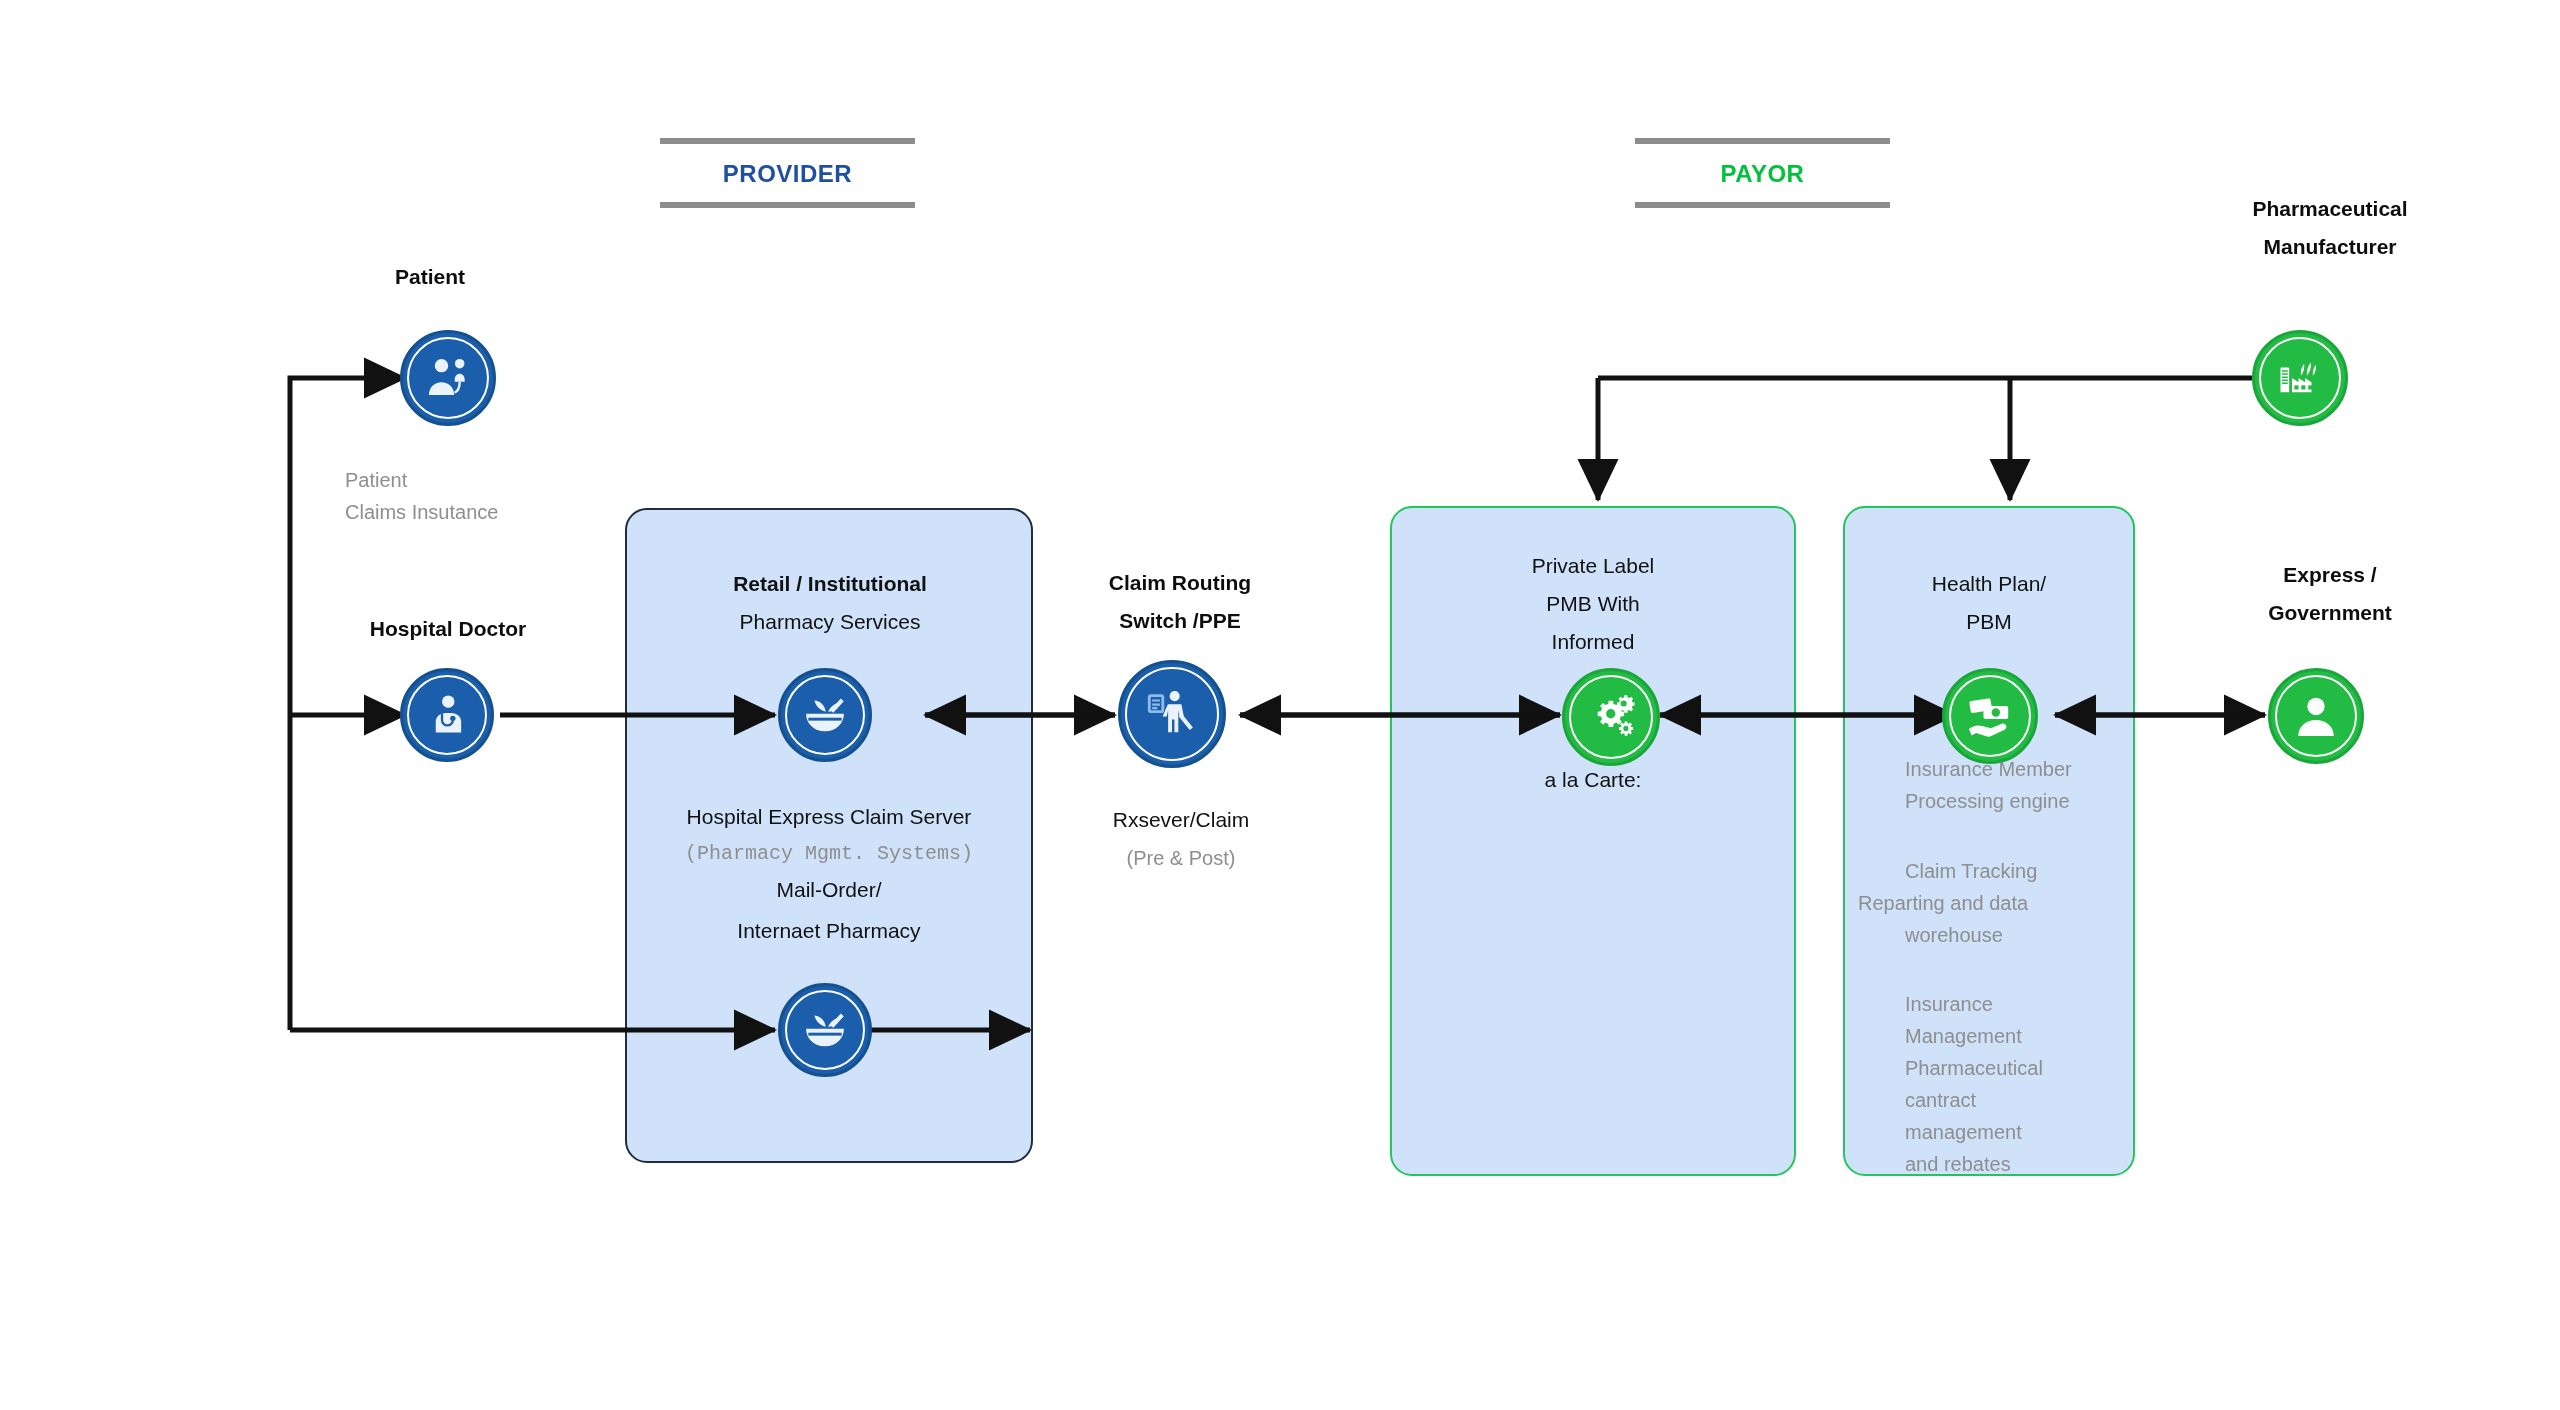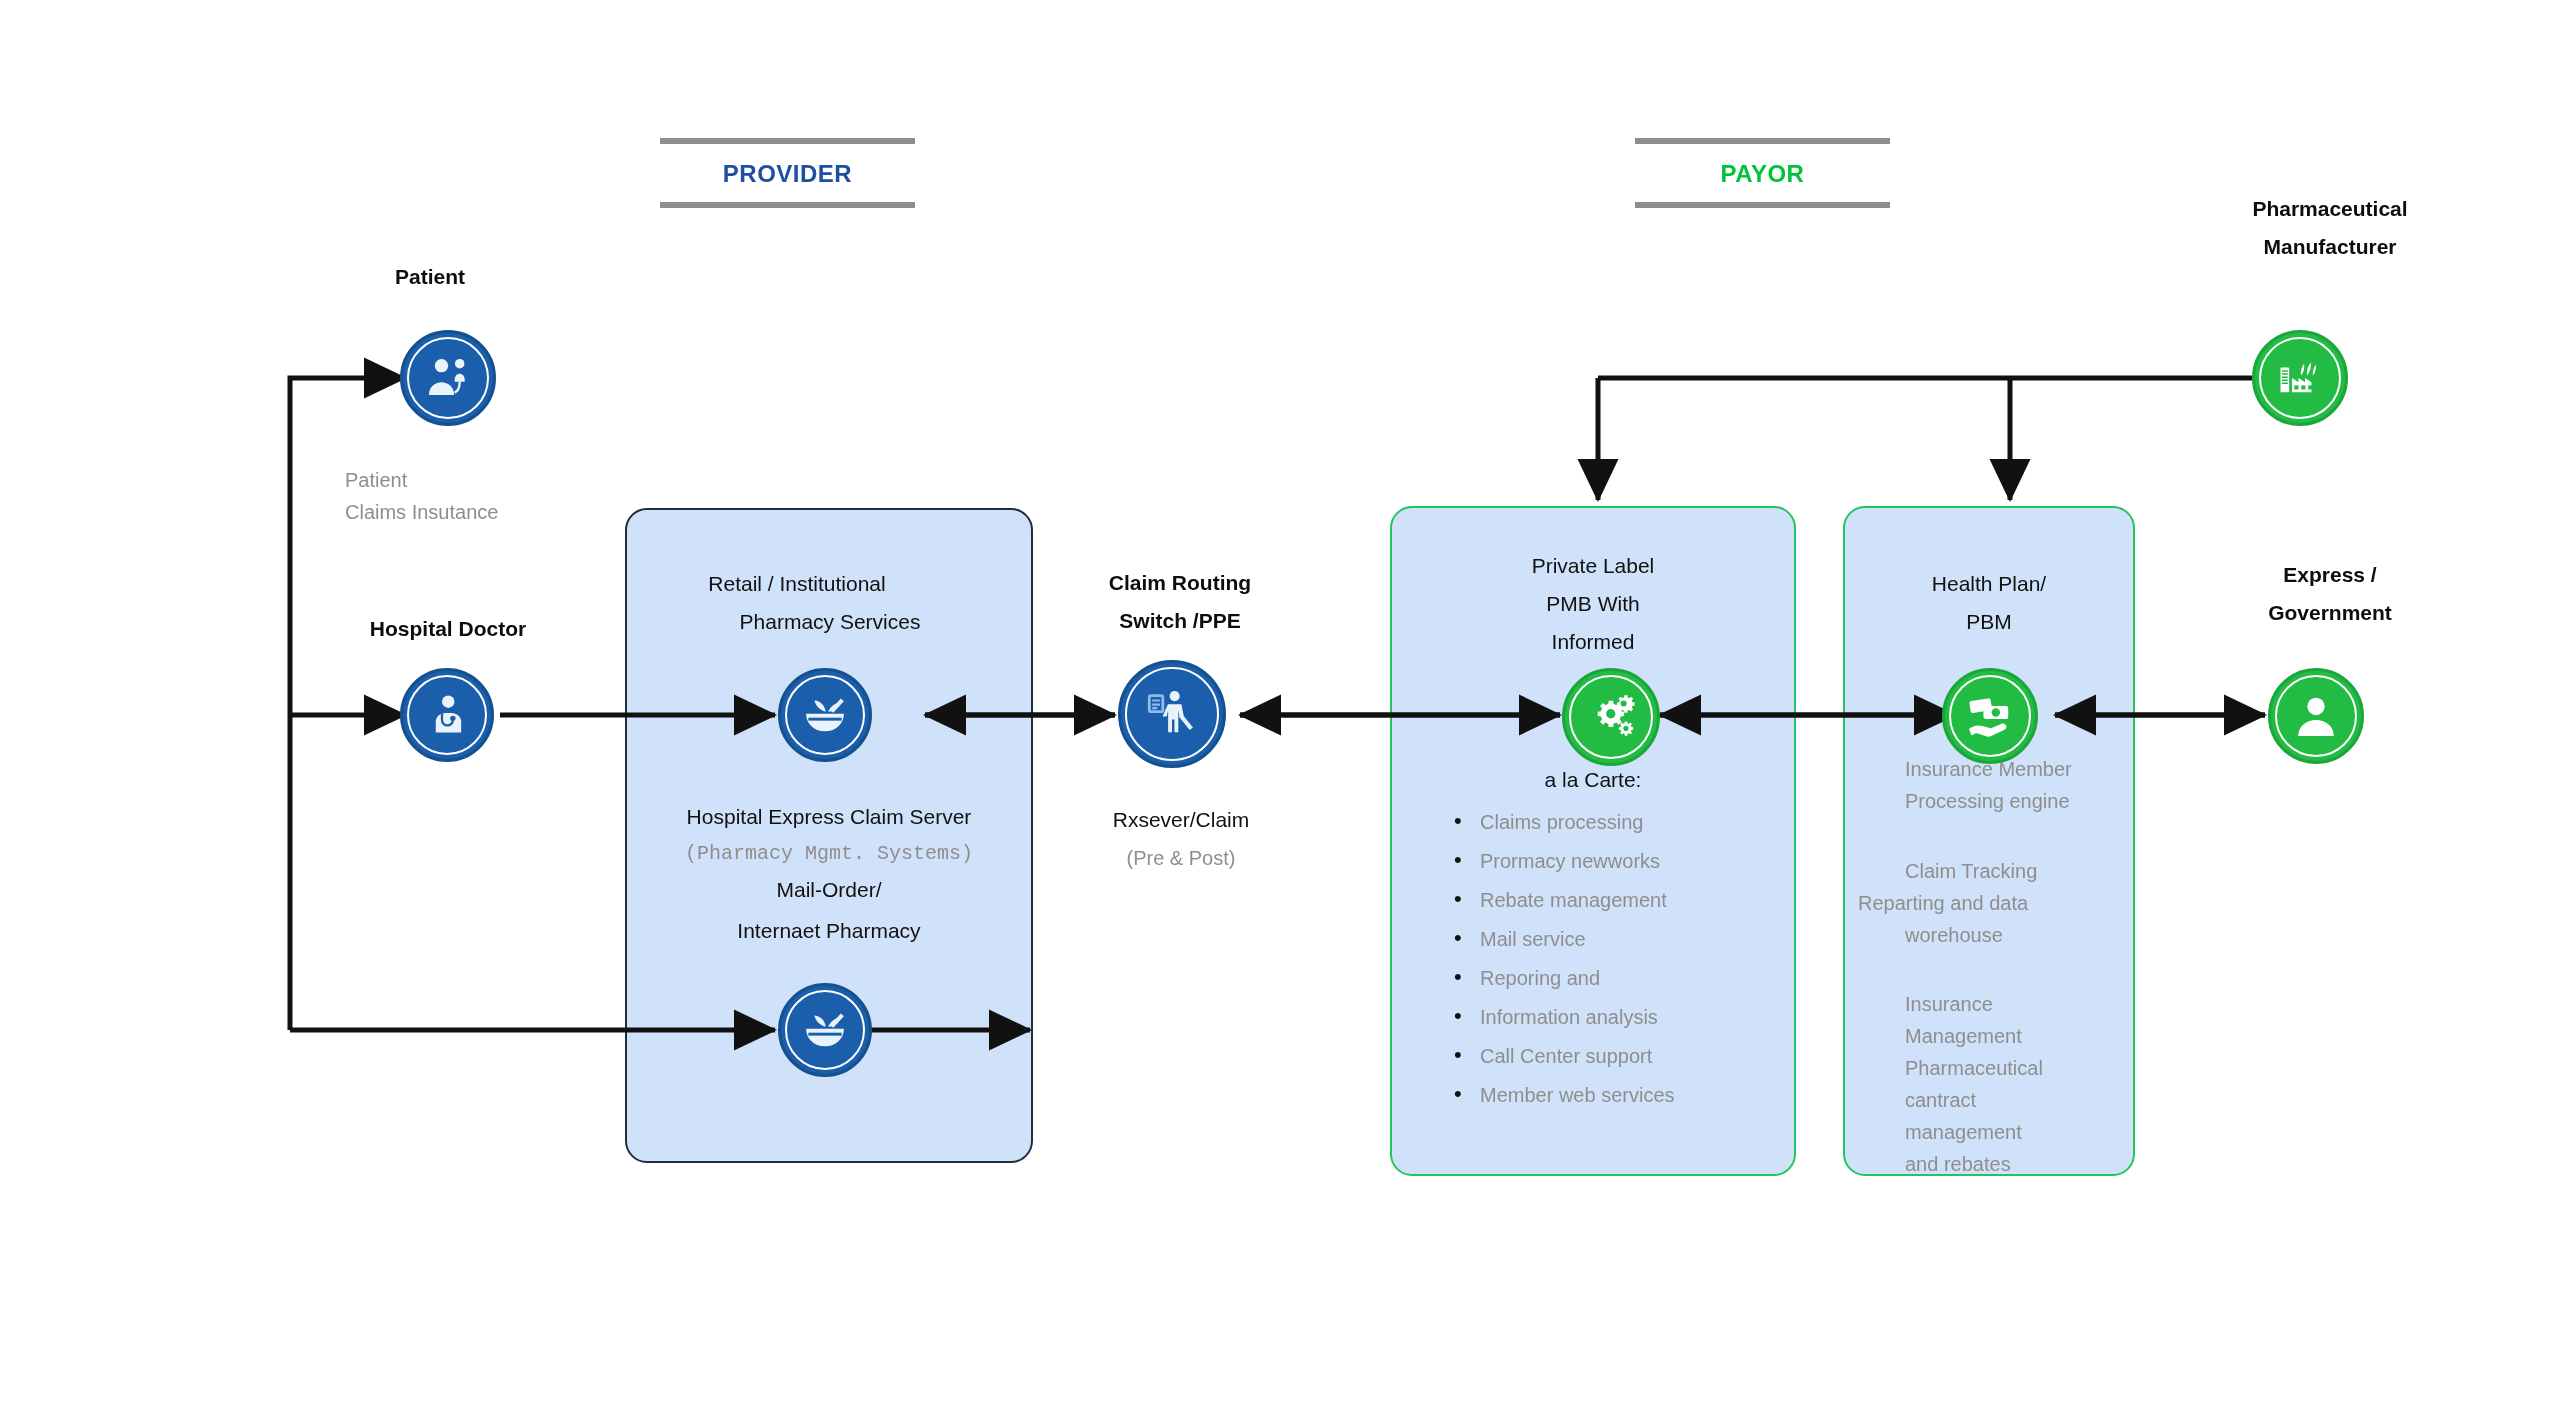--- a/index.html
+++ b/index.html
@@ -208,21 +208,21 @@
   <div class="node blue" style="left:400px; top:668px; width:94px; height:94px;">
     <span class="ring"></span>
     <svg width="50" height="50" viewBox="0 0 24 24" fill="#eaf3fb" aria-hidden="true">
       <circle cx="12.6" cy="5.6" r="3.0"></circle>
       <path d="M6.6 20.4v-5.2c0-2.4 2.1-4.2 4.6-4.2h3c2.5 0 4.6 1.8 4.6 4.2v5.2z"></path>
       <path d="M9.6 11.2v3.2a2.6 2.6 0 0 0 5.2 0v-1.1" stroke="#1b5eac" stroke-width="1.1" fill="none"></path>
       <circle cx="14.8" cy="13.6" r="1.3" fill="#1b5eac"></circle>
     </svg>
   </div>
 
-  <div class="label-reg" style="left:612px; top:570px; width:370px;">Retail / Institutional</div>
+  <div class="label-reg" style="left:645px; top:570px; width:370px;font-weight:bold;">Retail / Institutional</div>
   <div class="label-reg" style="left:645px; top:608px; width:370px;">Pharmacy Services</div>
 
   <div class="node blue" style="left:778px; top:668px; width:94px; height:94px;">
     <span class="ring"></span>
     <svg width="54" height="54" viewBox="0 0 24 24" fill="#eaf3fb" aria-hidden="true">
       <path d="M3.6 11.4h16.8c0 4.2-3.3 7.8-8.4 7.8s-8.4-3.6-8.4-7.8z"></path>
       <rect x="4.6" y="13.2" width="14.8" height="1.3" fill="#1b5eac"></rect>
       <path d="M12.3 10.6c-2.4-.6-4.4-2.5-5-5 2.6.2 4.7 2.2 5 5z"></path>
       <path d="M13.4 10.6c.9-2.3 3-3.9 5.4-4-.4 2.3-2.6 4-5.4 4z"></path>
       <path d="M15 10.4 19.7 5.3" stroke="#eaf3fb" stroke-width="1.8" fill="none"></path>
@@ -273,30 +273,20 @@
       <circle cx="11.9" cy="10.6" r="2.0" fill="#22bb44"></circle>
       <path d="M18.0 3.3l-.7-.6-.9.9.6.7a3.0 3.0 0 0 0-.3.8l-.9.1v1.3l.9.1c.1.3.2.6.3.8l-.6.7.9.9.7-.6c.3.2.5.3.8.3l.1.9h1.3l.1-.9c.3-.1.6-.2.8-.3l.7.6.9-.9-.6-.7c.2-.3.3-.5.3-.8l.9-.1V5.2l-.9-.1a3.0 3.0 0 0 0-.3-.8l.6-.7-.9-.9-.7.6a3.0 3.0 0 0 0-.8-.3l-.1-.9h-1.3l-.1.9c-.3.1-.6.2-.8.3z" transform="translate(-1.2,0.6)"></path>
       <circle cx="17.4" cy="6.2" r="1.3" fill="#22bb44"></circle>
       <path d="M17.2 14.9l-.6-.5-.7.7.5.6a2.3 2.3 0 0 0-.2.6l-.8.1v1.1l.8.1c.1.2.1.4.2.6l-.5.6.7.7.6-.5c.2.1.4.2.6.2l.1.8h1.1l.1-.8c.2-.1.4-.1.6-.2l.6.5.7-.7-.5-.6c.1-.2.2-.4.2-.6l.8-.1v-1.1l-.8-.1a2.3 2.3 0 0 0-.2-.6l.5-.6-.7-.7-.6.5a2.3 2.3 0 0 0-.6-.2l-.1-.8h-1.1l-.1.8c-.2.1-.4.1-.6.2z"></path>
       <circle cx="18.4" cy="16.9" r="1.1" fill="#22bb44"></circle>
     </svg>
   </div>
 
   <div class="label-reg" style="left:1400px; top:766px; width:386px;">a la Carte:</div>
 
-  <ul class="bullets" style="left:1450px; top:812px; width:330px;">
-    <li>Claims processing</li>
-    <li>Prormacy newworks</li>
-    <li>Rebate management</li>
-    <li>Mail service</li>
-    <li>Reporing and</li>
-    <li>Information analysis</li>
-    <li>Call Center support</li>
-    <li>Member web services</li>
-  </ul>
 
   <div class="label-reg" style="left:1850px; top:570px; width:278px;">Health Plan/</div>
   <div class="label-reg" style="left:1850px; top:608px; width:278px;">PBM</div>
 
   <div class="node green" style="left:1942px; top:668px; width:96px; height:96px;">
     <span class="ring"></span>
     <svg width="56" height="56" viewBox="0 0 24 24" fill="#ffffff" aria-hidden="true">
       <rect x="3.4" y="5.0" width="9.2" height="5.2" rx="0.9" transform="rotate(-9 8 7.6)"></rect>
       <rect x="9.2" y="7.7" width="10.6" height="5.6" rx="0.9"></rect>
       <circle cx="14.5" cy="10.5" r="1.8" fill="#22bb44"></circle>

